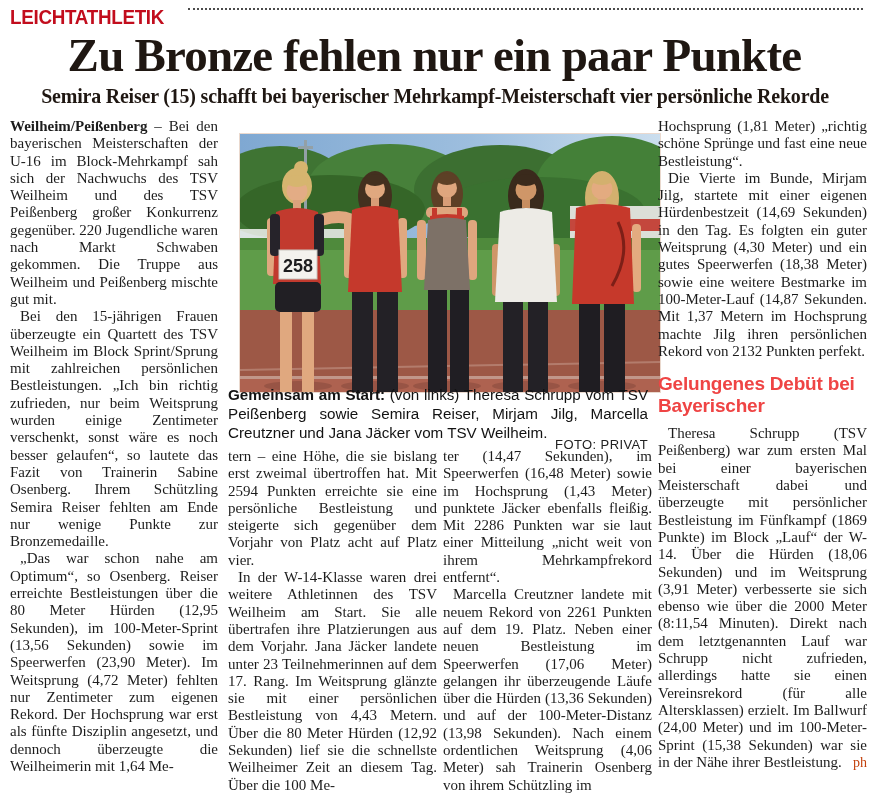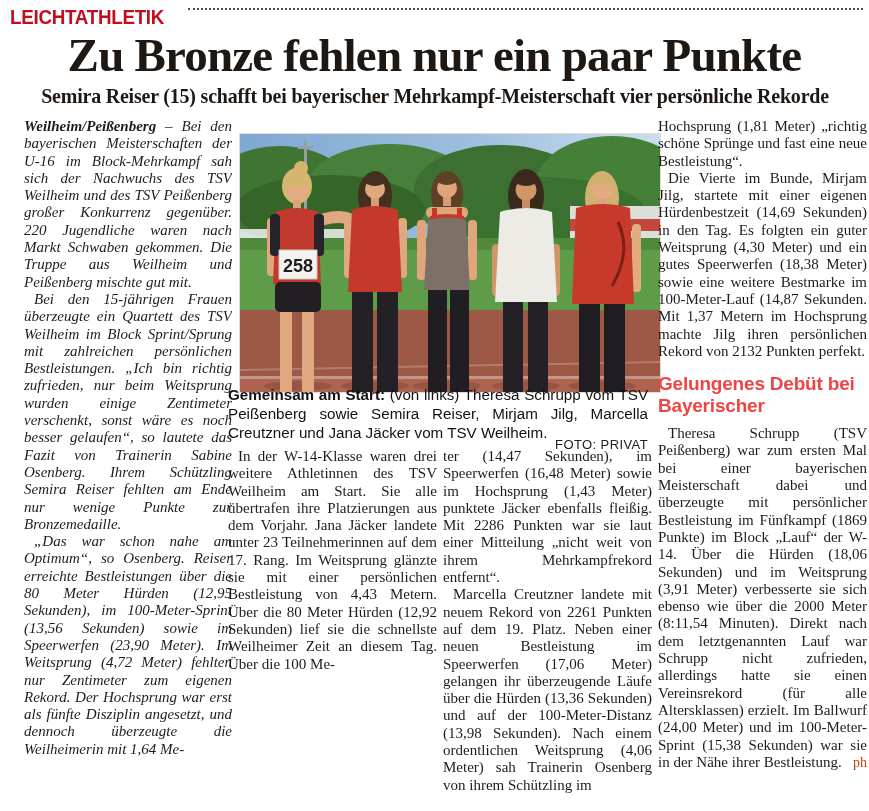--- a/index.html
+++ b/index.html
@@ -30,21 +30,21 @@
     font-family:"Liberation Serif", serif; font-weight:bold; font-size:21px;
     color:#1f1712; letter-spacing:-0.2px; white-space:nowrap;
   }
 
   
   .col {
     position:absolute; text-align:justify; color:#1c1c1c;
     font-size:15px; line-height:17.3px; overflow:hidden; hyphens:auto;
   }
   .col p { margin:0; }
-  .col1 { left:24px;  top:118px; width:208px; height:693px;font-style:italic; }
+  .col1 { left:10px;  top:118px; width:208px; height:693px; }
   .col2 { left:228px; top:448px; width:209px; height:363px; }
   .col3 { left:443px; top:448px; width:209px; height:363px; }
   .col4 { left:658px; top:118px; width:209px; height:693px; }
   .indent { text-indent:10px; }
   .lead { font-weight:bold; }
   .subhead {
     font-family:"Liberation Sans", sans-serif; font-weight:bold;
     font-size:19px; line-height:22px; letter-spacing:-0.2px; color:#ef4444;
     margin:13px 0 8px 0; text-align:left; text-indent:0;
   }
@@ -195,20 +195,21 @@
       </g>
     </svg>
   </figure>
 
   <div class="caption">
     <span class="cap-lead">Gemeinsam am Start:</span><span> (von links) Theresa Schrupp vom TSV Peißenberg sowie Semira Reiser, Mirjam Jilg, Marcella Creutzner und Jana Jäcker vom TSV Weilheim.</span>
     <span class="credit">FOTO: PRIVAT</span>
   </div>
 
   <div class="col col2">
+    <p>tern – eine Höhe, die sie bislang erst zweimal übertroffen hat. Mit 2594 Punkten erreichte sie eine persönliche Bestleistung und steigerte sich gegenüber dem Vorjahr von Platz acht auf Platz vier.</p>
     <p class="indent">In der W-14-Klasse waren drei weitere Athletinnen des TSV Weilheim am Start. Sie alle übertrafen ihre Platzierungen aus dem Vorjahr. Jana Jäcker landete unter 23 Teilnehmerinnen auf dem 17. Rang. Im Weitsprung glänzte sie mit einer persönlichen Bestleistung von 4,43 Metern. Über die 80 Meter Hürden (12,92 Sekunden) lief sie die schnellste Weilheimer Zeit an diesem Tag. Über die 100 Me-</p>
   </div>
 
   <div class="col col3">
     <p>ter (14,47 Sekunden), im Speerwerfen (16,48 Meter) sowie im Hochsprung (1,43 Meter) punktete Jäcker ebenfalls fleißig. Mit 2286 Punkten war sie laut einer Mitteilung „nicht weit von ihrem Mehrkampfrekord entfernt“.</p>
     <p class="indent">Marcella Creutzner landete mit neuem Rekord von 2261 Punkten auf dem 19. Platz. Neben einer neuen Bestleistung im Speerwerfen (17,06 Meter) gelangen ihr überzeugende Läufe über die Hürden (13,36 Sekunden) und auf der 100-Meter-Distanz (13,98 Sekunden). Nach einem ordentlichen Weitsprung (4,06 Meter) sah Trainerin Osenberg von ihrem Schützling im</p>
   </div>
 
   <div class="col col4">
     <p>Hochsprung (1,81 Meter) „richtig schöne Sprünge und fast eine neue Bestleistung“.</p>

